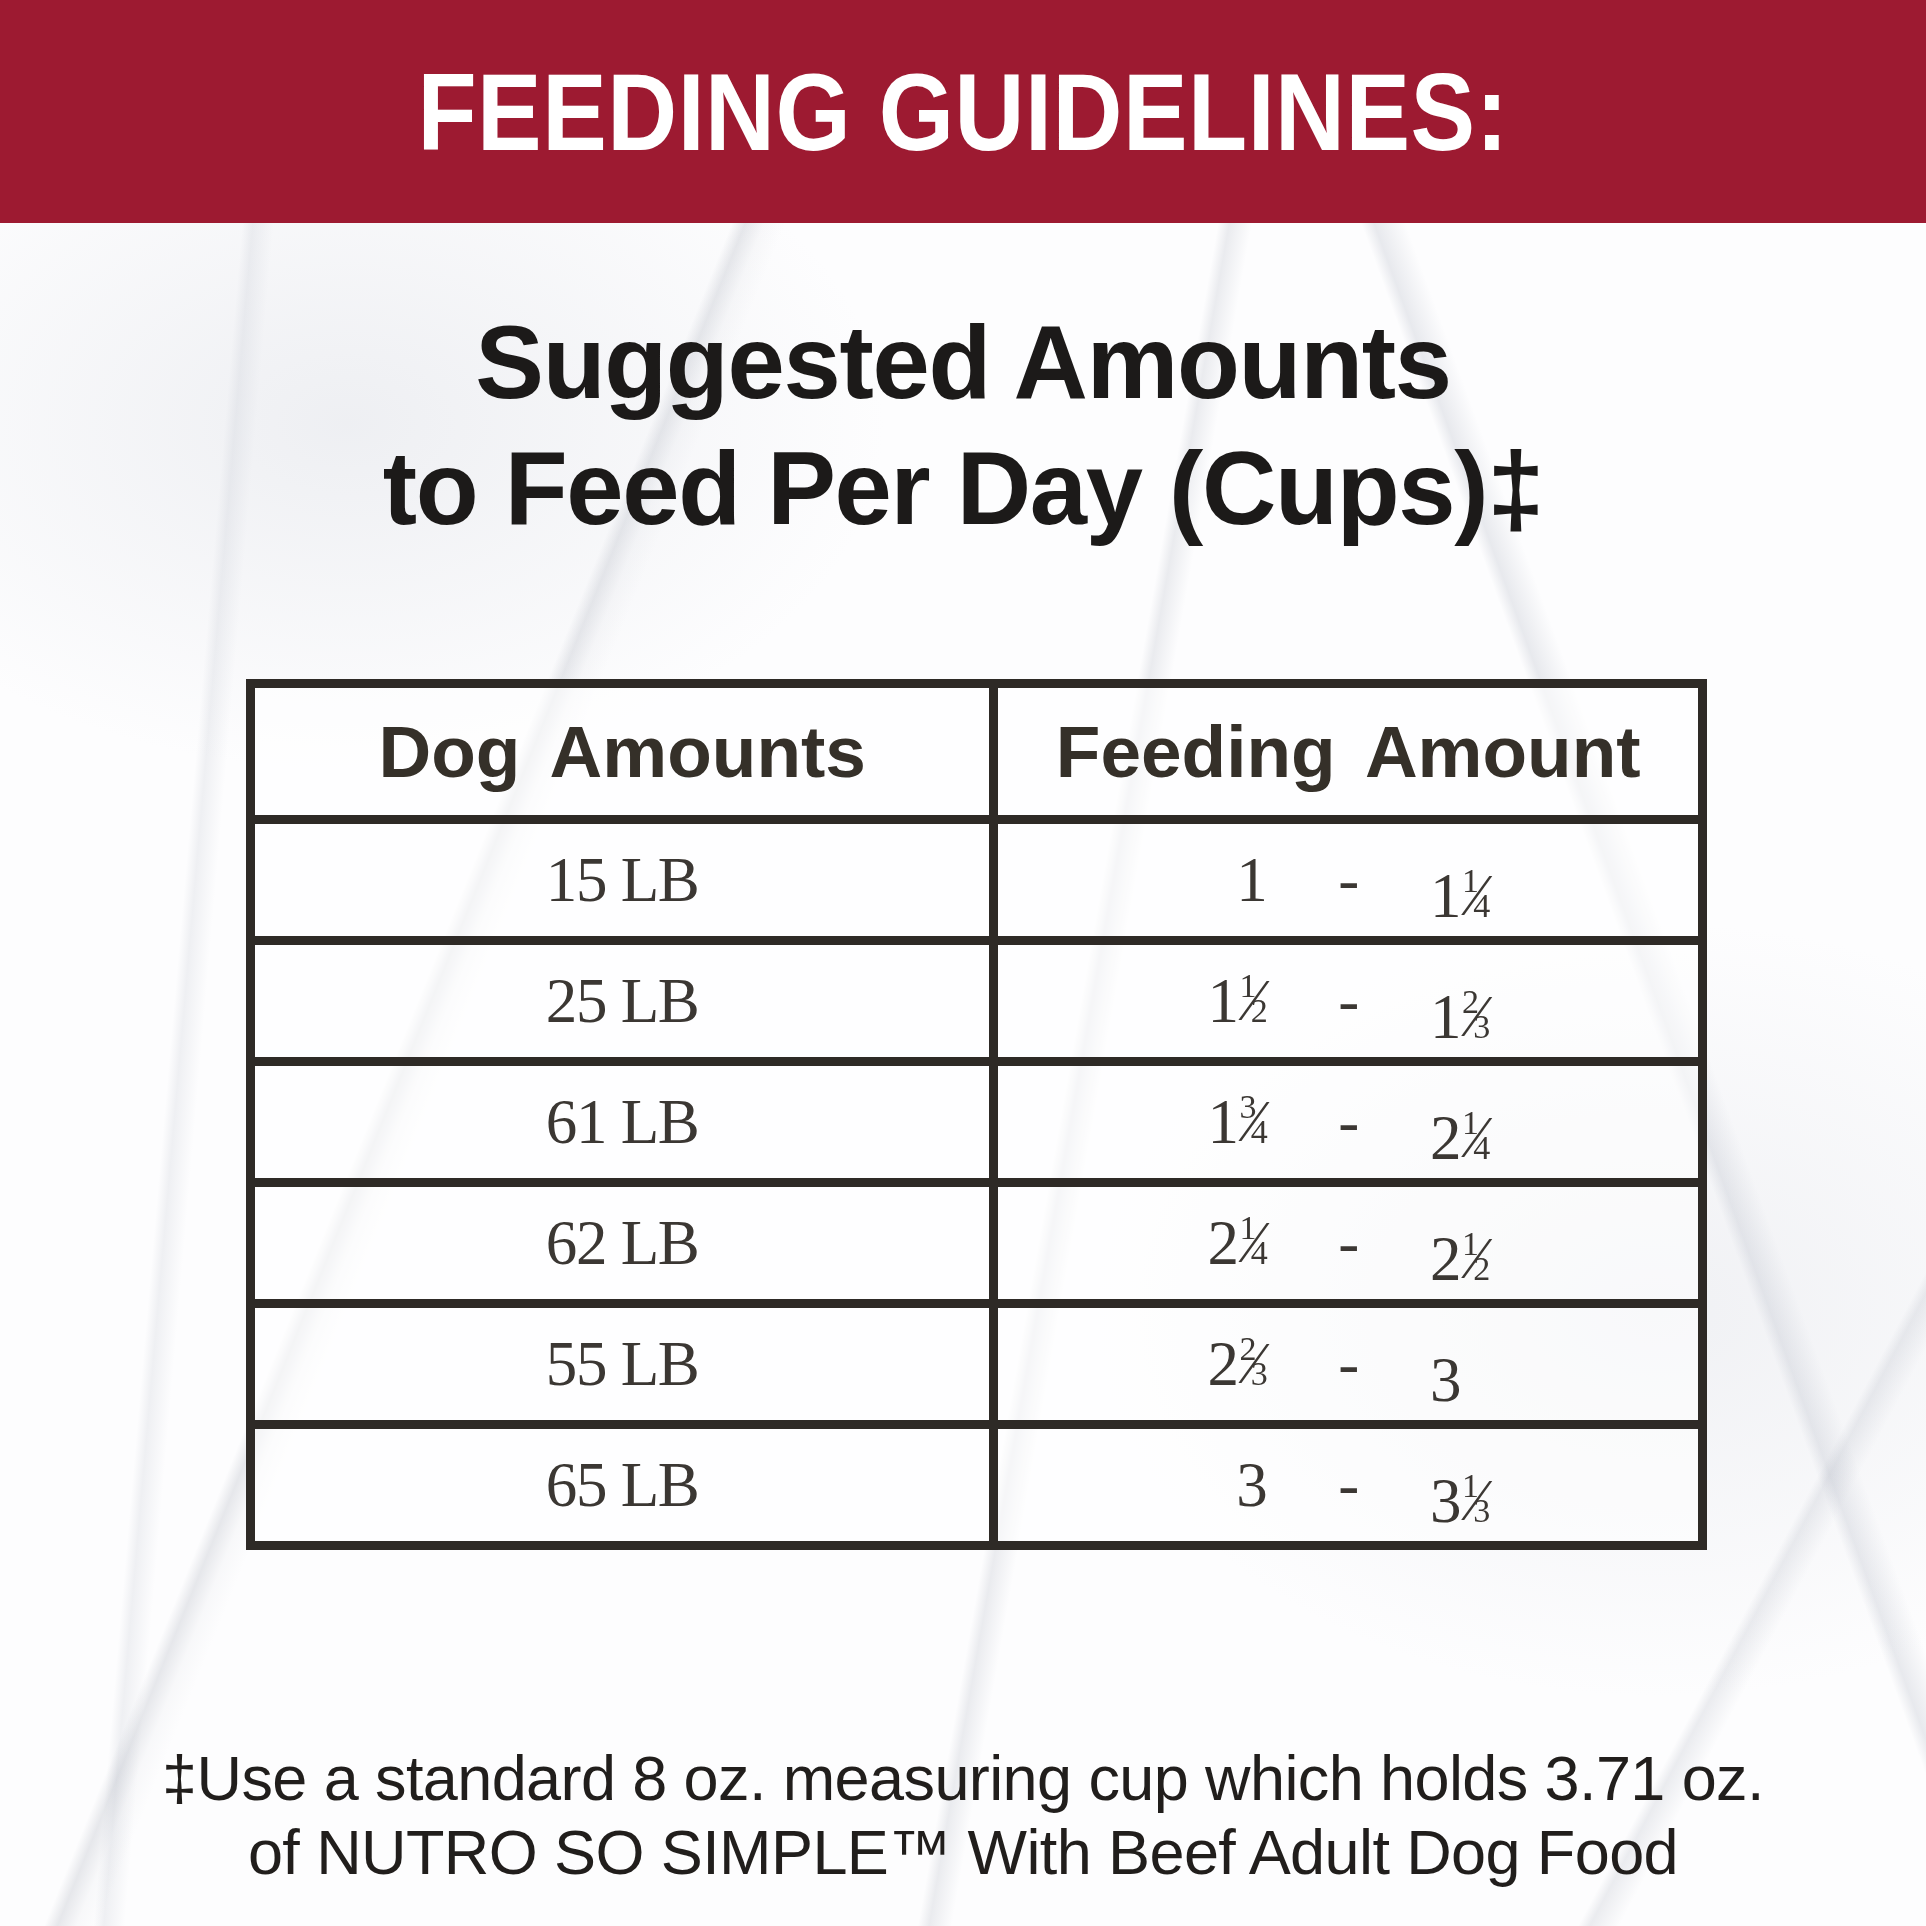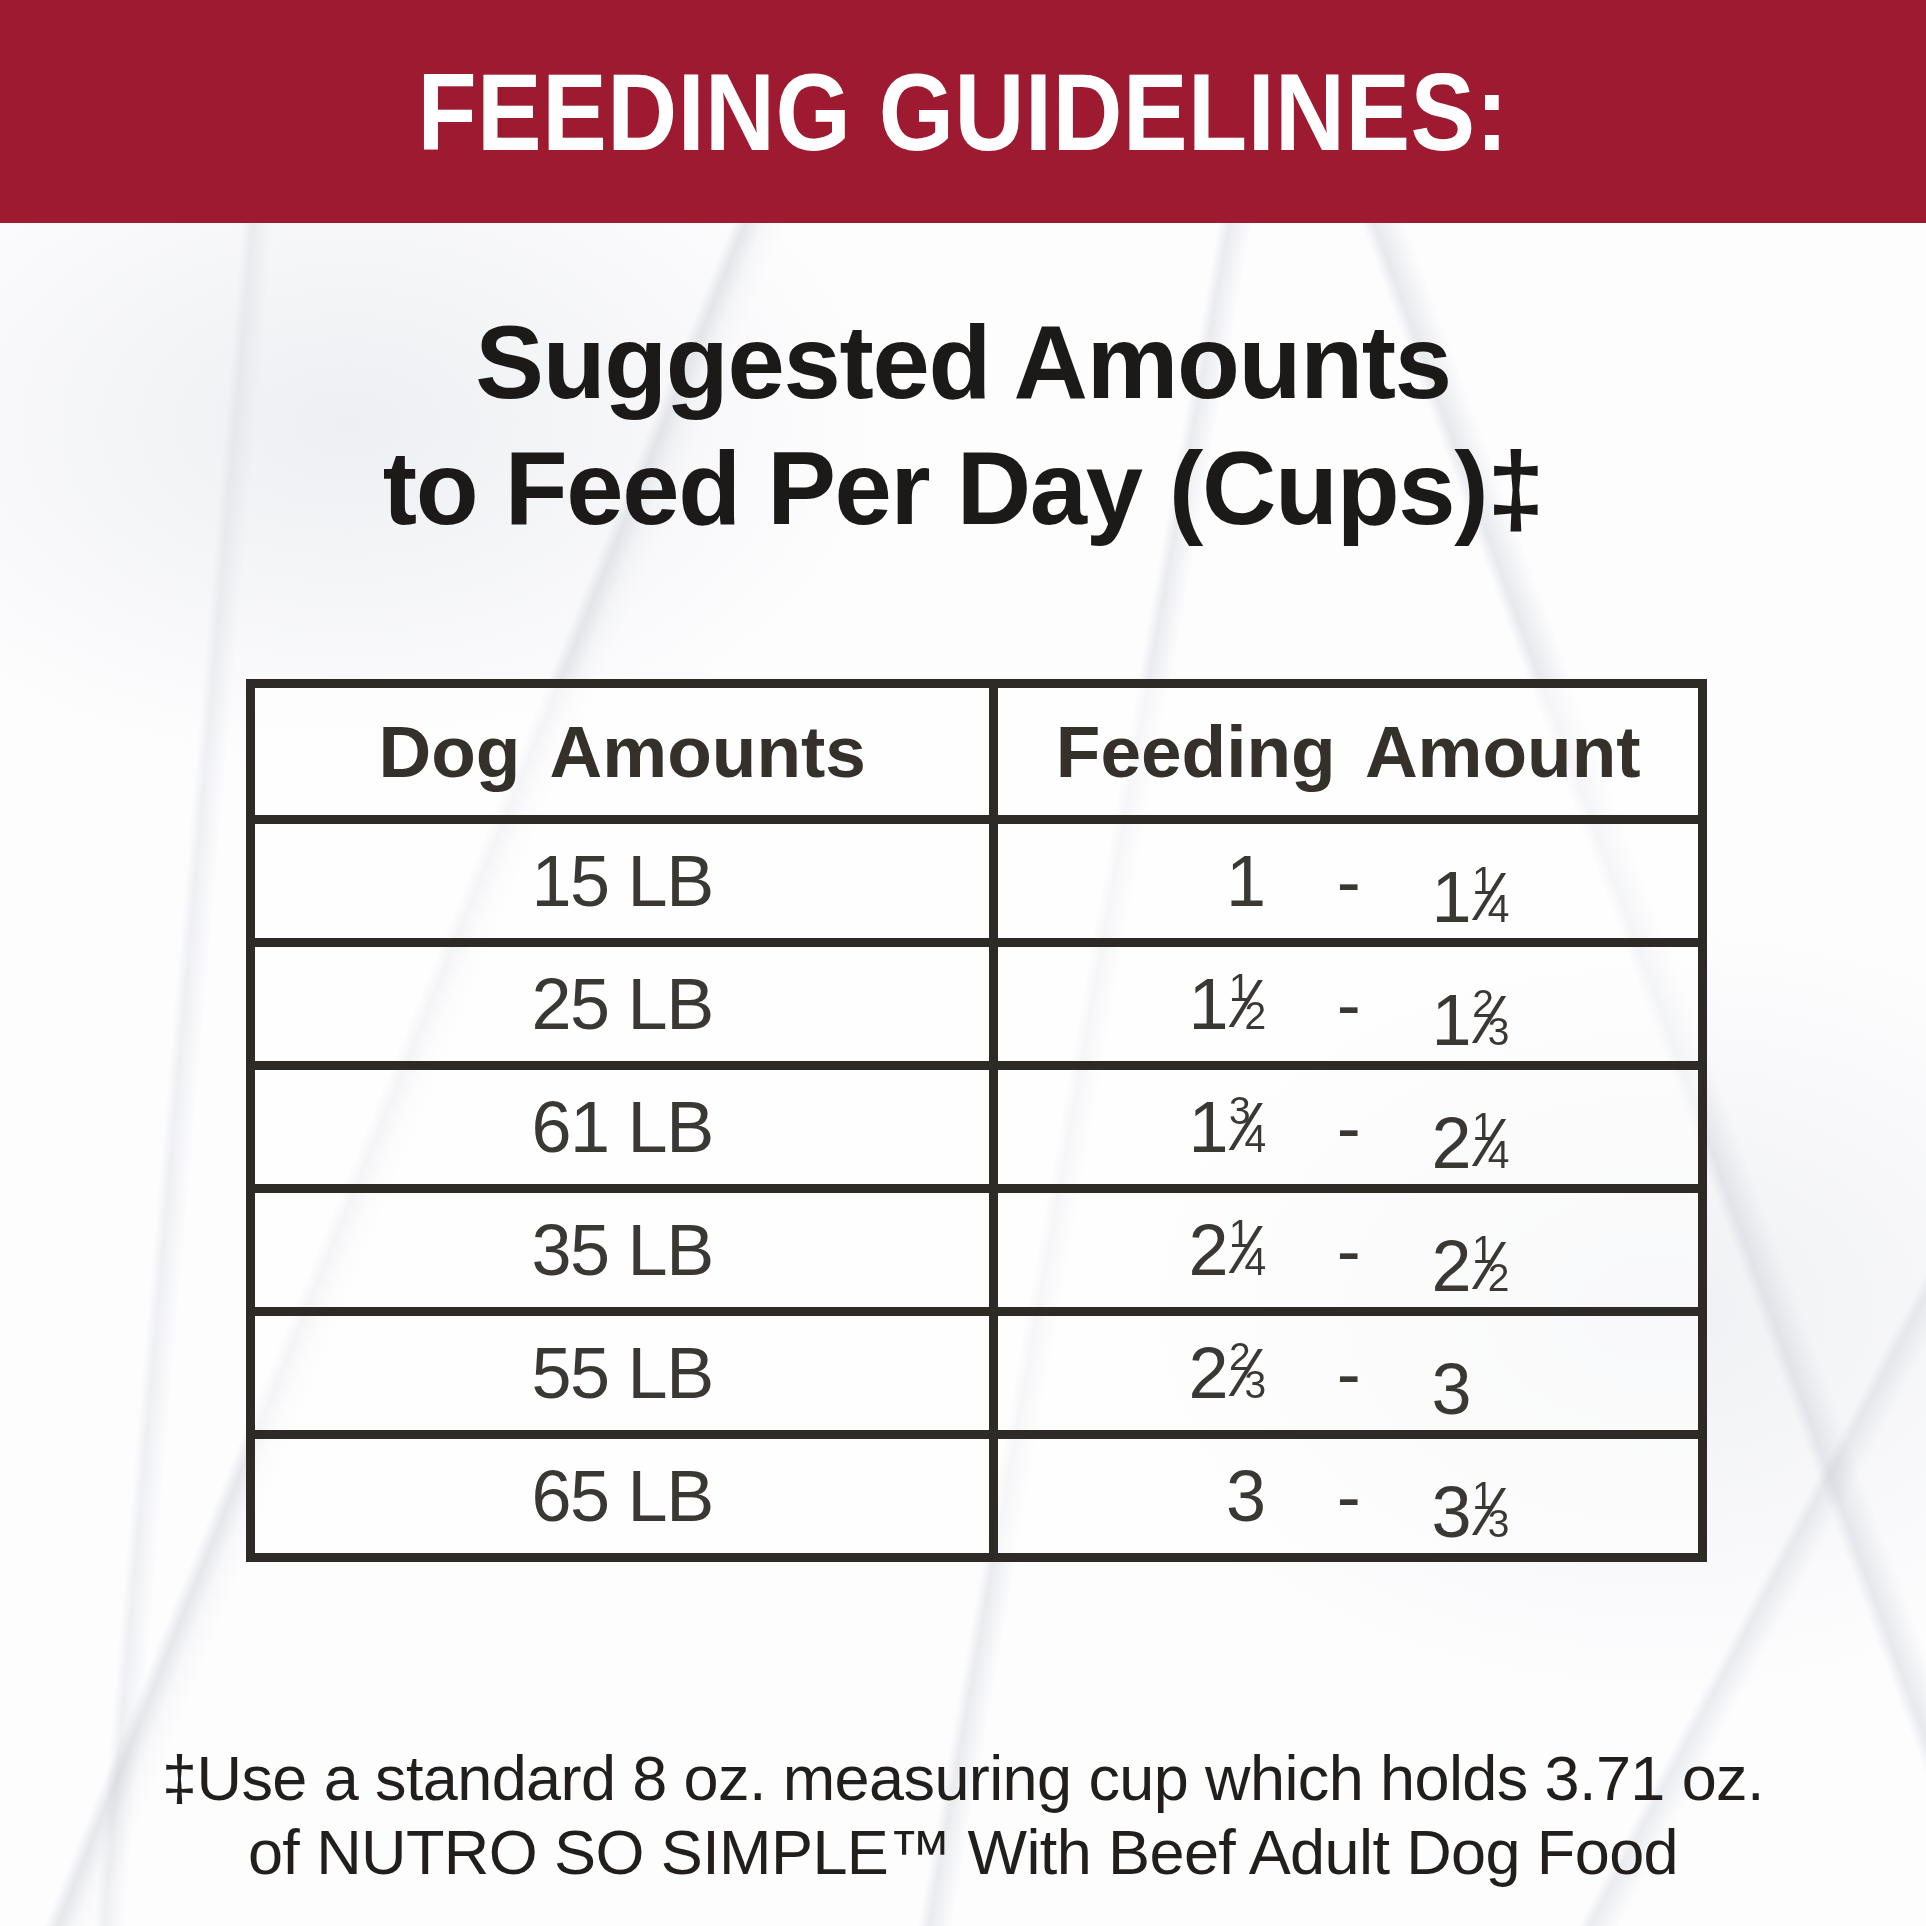--- a/index.html
+++ b/index.html
@@ -49,21 +49,21 @@
   }
   .feeding th, .feeding td {
     border:9px solid var(--table-border, #2E2A26);
     text-align:center; vertical-align:middle;
     background:rgba(255,255,255,0.55);
   }
   .feeding th {
     height:136px; font-size:73px; font-weight:bold; color:#353029;
     letter-spacing:0; word-spacing:0.16em;
   }
-  .feeding td { height:121px; font-size:72px; font-weight:400; color:#3b3733; letter-spacing:-1.3px; }
+  .feeding td { height:121px; font-size:63px; font-weight:400; color:#3b3733; letter-spacing:-1.3px;font-family:Liberation Serif, serif; }
   .col-weight { width:51.2%; }
 
   .amount-wrap {
     display:grid; grid-template-columns:1fr auto 1fr;
     column-gap:72px; align-items:center; padding:0 29.5px;
   }
   .amount-from { justify-self:end; white-space:nowrap; }
   .amount-to   { justify-self:start; white-space:nowrap;margin-top:32px; }
   .amount-dash { white-space:nowrap; }
 
@@ -129,21 +129,21 @@
         <td>61 LB</td>
         <td>
           <div class="amount-wrap">
             <span class="amount-from"><span>1</span><span class="frac"><span class="fnum">3</span><span class="fslash">⁄</span><span class="fden">4</span></span></span>
             <span class="amount-dash">-</span>
             <span class="amount-to"><span>2</span><span class="frac"><span class="fnum">1</span><span class="fslash">⁄</span><span class="fden">4</span></span></span>
           </div>
         </td>
       </tr>
       <tr>
-        <td>35 LB</td>
+        <td>62 LB</td>
         <td>
           <div class="amount-wrap">
             <span class="amount-from"><span>2</span><span class="frac"><span class="fnum">1</span><span class="fslash">⁄</span><span class="fden">4</span></span></span>
             <span class="amount-dash">-</span>
             <span class="amount-to"><span>2</span><span class="frac"><span class="fnum">1</span><span class="fslash">⁄</span><span class="fden">2</span></span></span>
           </div>
         </td>
       </tr>
       <tr>
         <td>55 LB</td>

